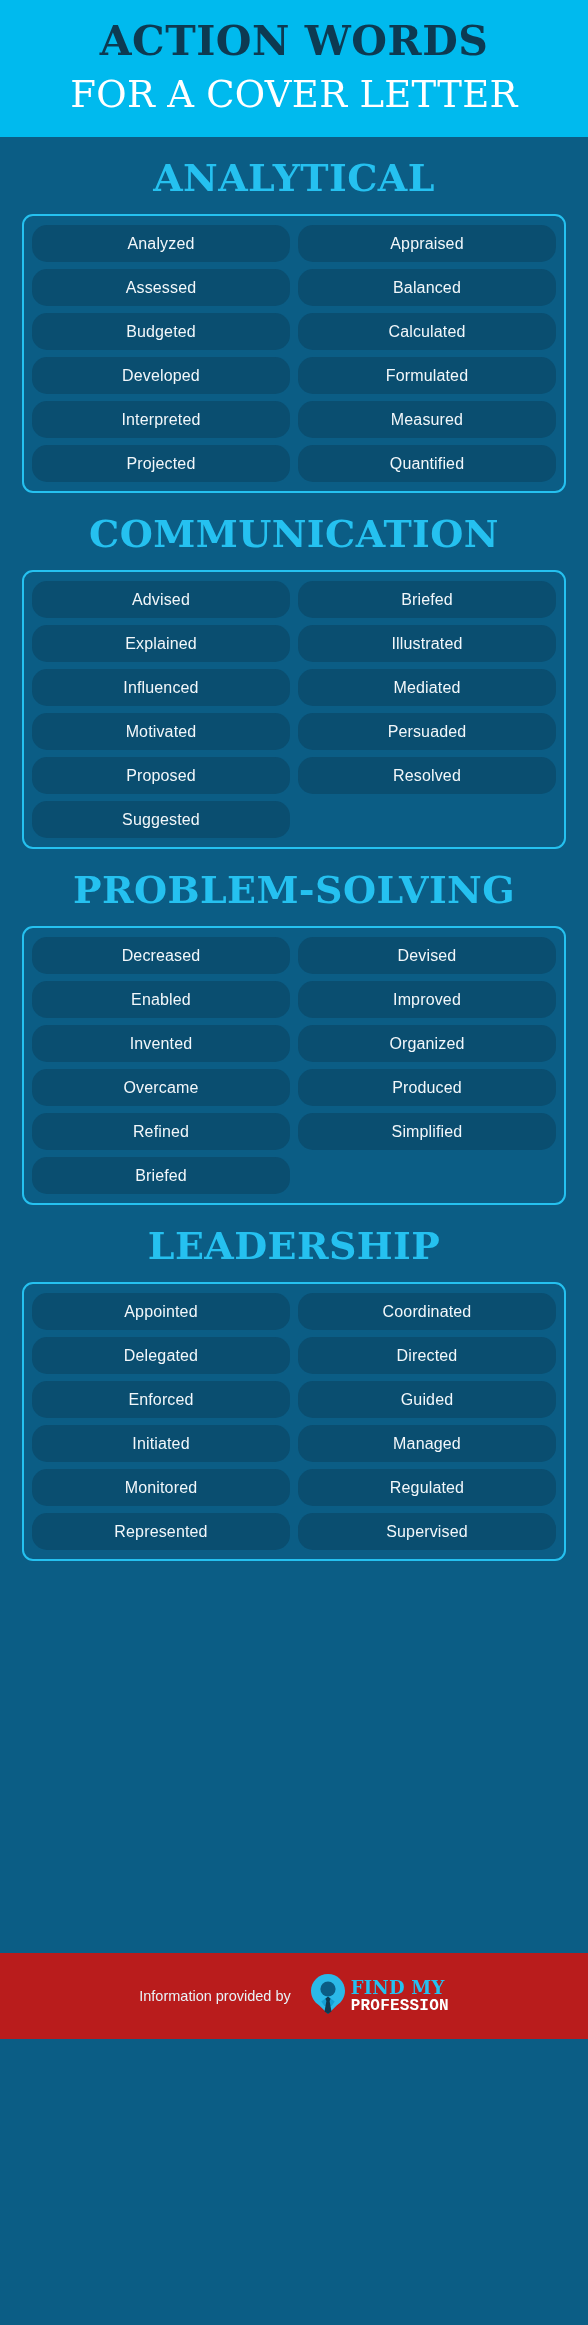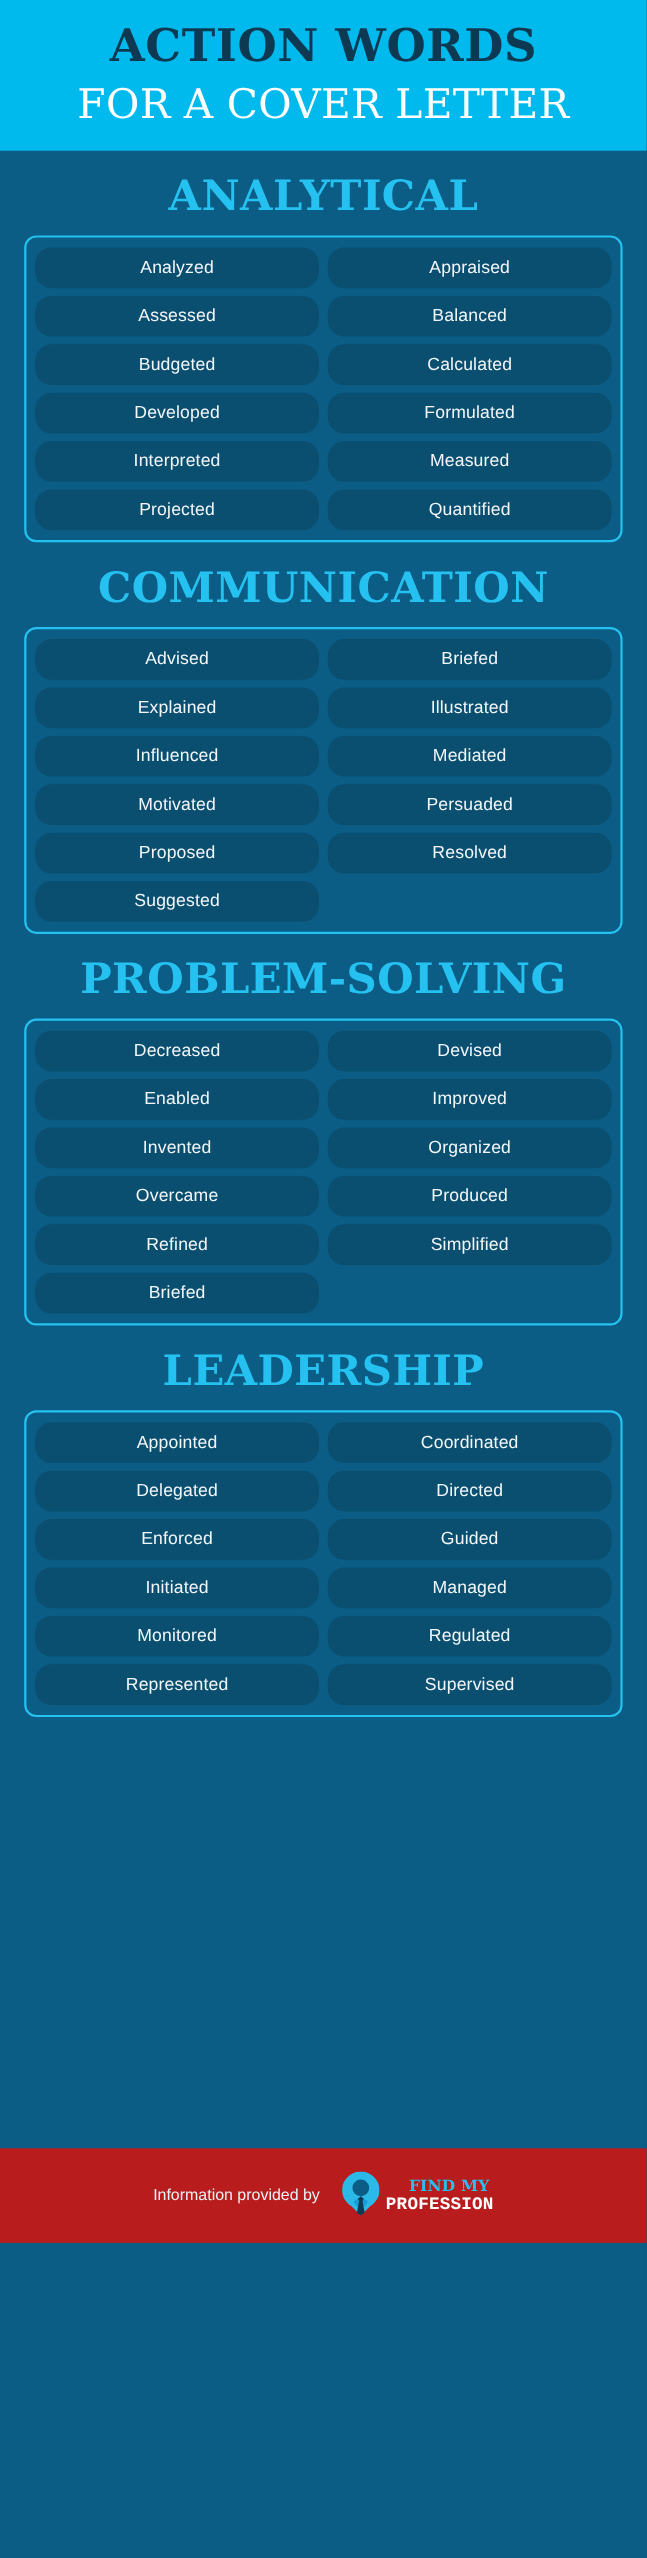--- a/index.html
+++ b/index.html
@@ -111,24 +111,23 @@
     gap: 6px;
   }
   .logo-wordmark {
     display: flex;
     flex-direction: column;
     line-height: 1;
   }
   .logo-line1 {
     font-family: "DejaVu Serif", serif;
     font-weight: bold;
-    font-size: 14px;
+    font-size: 18px;
     color: #25c1f0;
     letter-spacing: 0.2px;
-    margin-left: 21px;
   }
   .logo-line2 {
     font-family: Liberation Mono, monospace;
     font-weight: bold;
     font-size: 16px;
     color: #ffffff;
     letter-spacing: 0.2px;
     margin-top: 1px;
   }
 </style>

